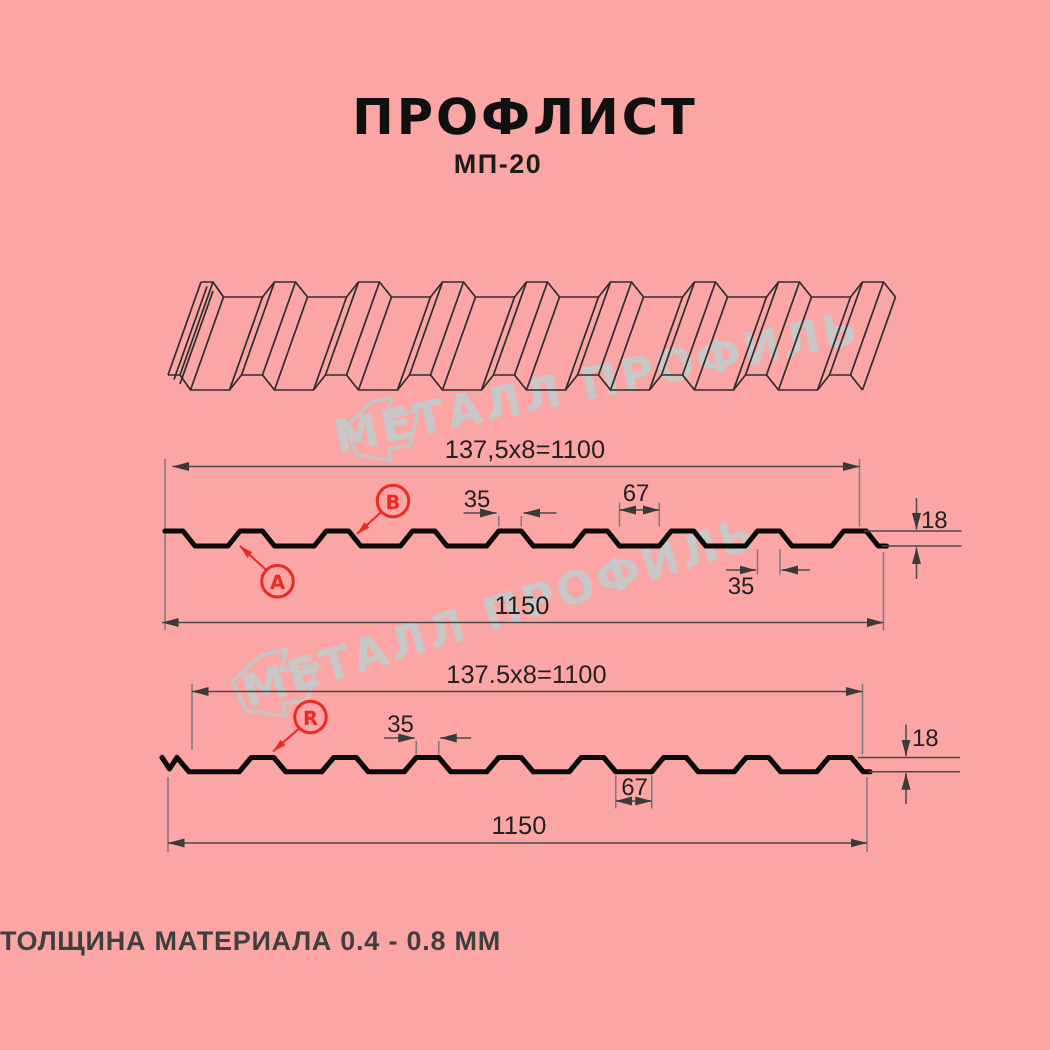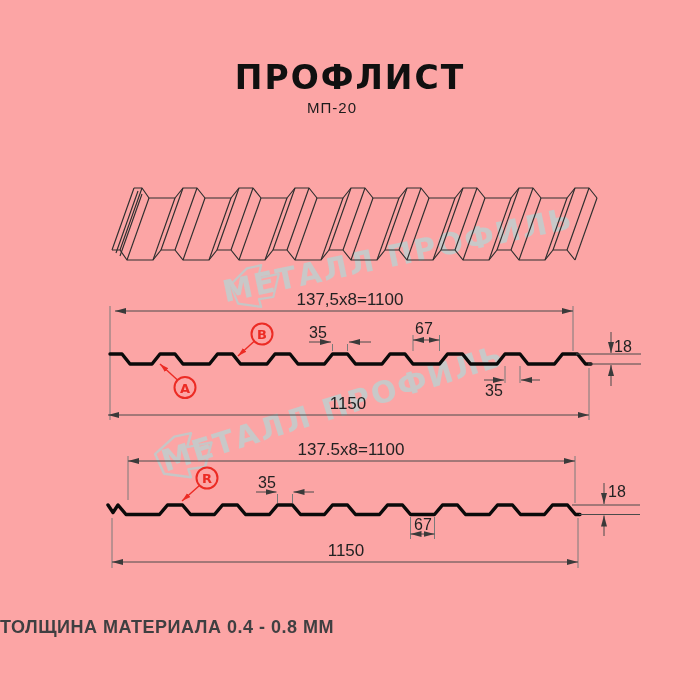--- a/index.html
+++ b/index.html
@@ -2,21 +2,21 @@
 <html><head>
 <meta charset="utf-8">
 <style>
   html,body{margin:0;padding:0;background:#ffffff;}
   .page{position:relative;width:700px;height:700px;background:#fca5a5;overflow:hidden;
         font-family:"Liberation Sans",sans-serif;padding-left:48px;}
   .title{position:absolute;top:58px;left:0;width:700px;text-align:center;
          font-family:"DejaVu Sans","Liberation Sans",sans-serif;
          font-size:33px;font-weight:800;letter-spacing:2px;color:#101010;}
   .subtitle{position:absolute;top:99px;left:0;width:664px;text-align:center;
-         font-size:15px;font-weight:400;letter-spacing:1px;color:#1c1c1c;}
+         font-size:18px;font-weight:700;letter-spacing:1px;color:#1c1c1c;}
   .footer-note{position:absolute;top:617px;left:0;width:700px;text-align:left;
          font-size:18px;font-weight:600;letter-spacing:0.5px;color:#3f3f41;}
   svg{position:absolute;left:0;top:0;}
   .thin{stroke:#4a4a4a;stroke-width:1;fill:none;}
   .ext{stroke:#7a7a7a;stroke-width:1;fill:none;}
   .sheet{stroke:#0a0a0a;stroke-width:3.4;fill:none;stroke-linejoin:round;stroke-linecap:round;}
   .dim{font-family:"Liberation Sans",sans-serif;font-size:16px;fill:#222;}
   .dimBig{font-family:"Liberation Sans",sans-serif;font-size:17px;fill:#222;}
   .red{stroke:#ec2b24;fill:none;stroke-width:2;}
   .redLine{stroke:#ec2b24;stroke-width:1.4;fill:none;}

